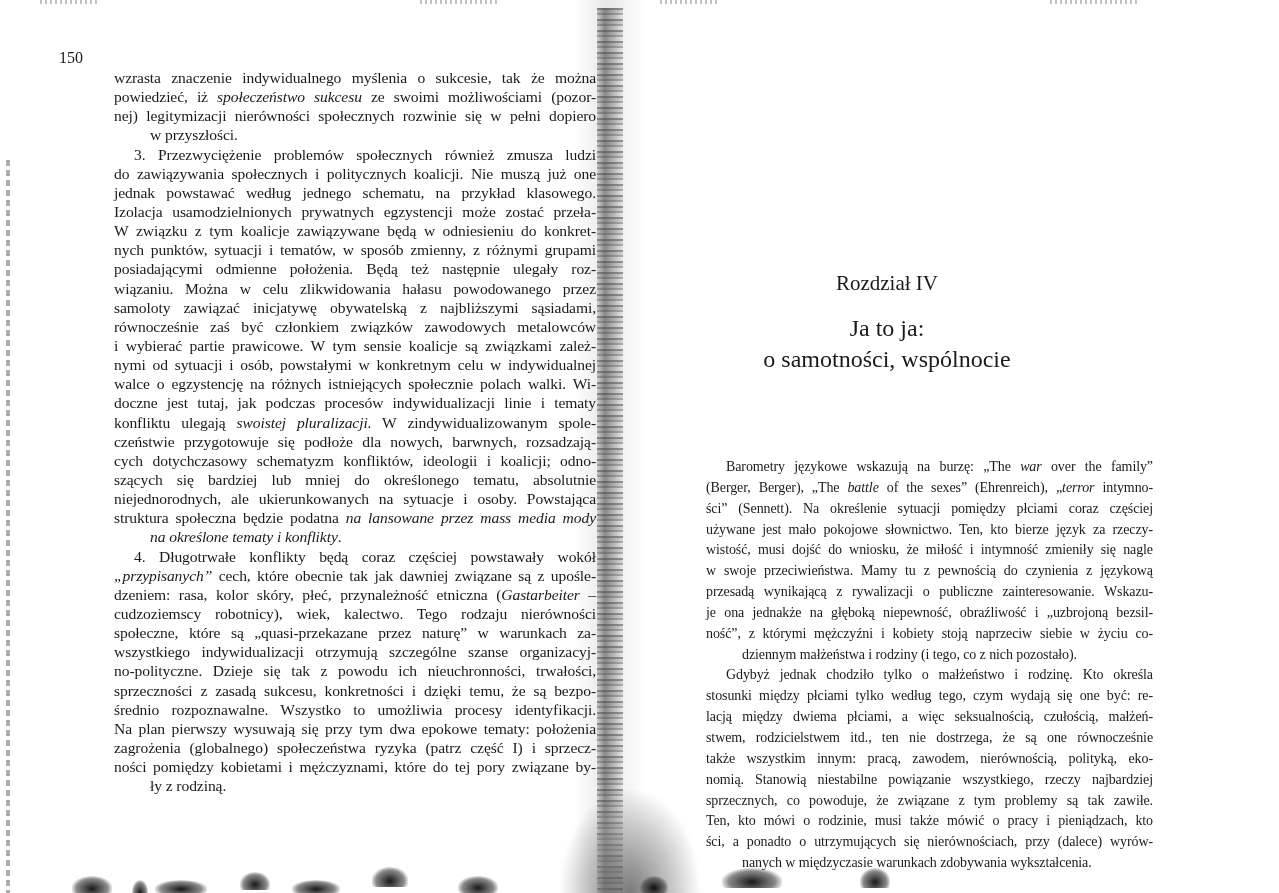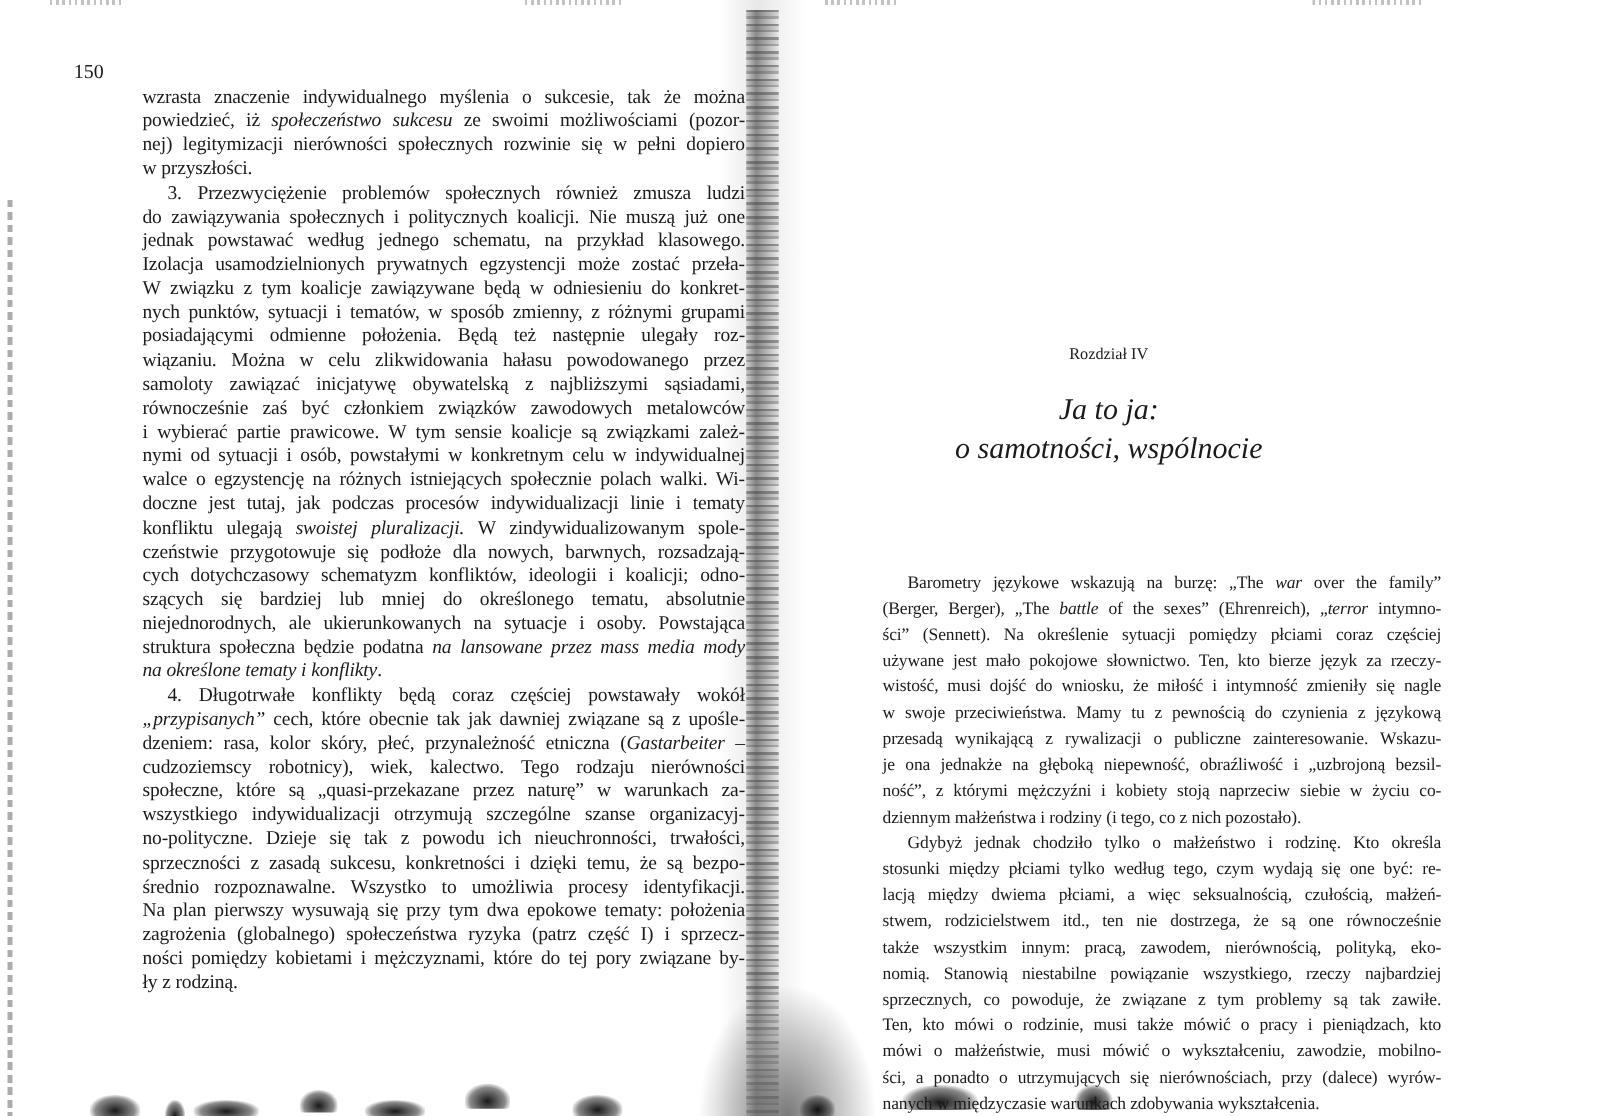--- a/index.html
+++ b/index.html
@@ -20,27 +20,27 @@
   }
   .left-body {
     position: absolute; left: 114px; top: 68px; width: 482px;
   }
   .line {
     display: block; height: 19.15px; line-height: 19.15px;
     font-size: 15.6px; white-space: nowrap;
     text-align: justify; text-align-last: justify;
     letter-spacing: -0.1px;
   }
-  .line.last { text-align-last: left; }
+  .line.last { text-align-last: left; margin-left: 36px; }
   .line.indent { padding-left: 20px; }
   .line i { }
 
   .chapter-label {
     position: absolute; left: 0; width: 657px; top: 271px;
-    text-align: center; font-size: 13px; line-height: 24px;
+    text-align: center; font-size: 21px; line-height: 24px;
     padding-left: 0;
   }
   .chapter-title {
     position: absolute; top: 313px; left: 0; width: 657px;
     text-align: center; font-size: 24px; line-height: 30.5px;
   }
   .chapter-title .tline { display: block; }
 
   .right-body {
     position: absolute; left: 84px; top: 457px; width: 447px;
@@ -140,21 +140,21 @@
         <span class="line">średnio rozpoznawalne. Wszystko to umożliwia procesy identyfikacji.</span>
         <span class="line">Na plan pierwszy wysuwają się przy tym dwa epokowe tematy: położenia</span>
         <span class="line">zagrożenia (globalnego) społeczeństwa ryzyka (patrz część I) i sprzecz-</span>
         <span class="line">ności pomiędzy kobietami i mężczyznami, które do tej pory związane by-</span>
         <span class="line last">ły z rodziną.</span>
       </div>
   </div>
 
   <div class="page page-right">
     <div class="chapter-label" style="left:0;width:530px;">Rozdział IV</div>
-    <div class="chapter-title" style="width:530px;font-style:italic;">
+    <div class="chapter-title" style="width:530px;">
       <span class="tline">Ja to ja:</span>
       <span class="tline">o samotności, wspólnocie</span>
     </div>
     <div class="right-body" id="right-body">
         <span class="line indent">Barometry językowe wskazują na burzę: „The <i>war</i> over the family”</span>
         <span class="line">(Berger, Berger), „The <i>battle</i> of the sexes” (Ehrenreich), „<i>terror</i> intymno-</span>
         <span class="line">ści” (Sennett). Na określenie sytuacji pomiędzy płciami coraz częściej</span>
         <span class="line">używane jest mało pokojowe słownictwo. Ten, kto bierze język za rzeczy-</span>
         <span class="line">wistość, musi dojść do wniosku, że miłość i intymność zmieniły się nagle</span>
         <span class="line">w swoje przeciwieństwa. Mamy tu z pewnością do czynienia z językową</span>
@@ -163,18 +163,17 @@
         <span class="line">ność”, z którymi mężczyźni i kobiety stoją naprzeciw siebie w życiu co-</span>
         <span class="line last">dziennym małżeństwa i rodziny (i tego, co z nich pozostało).</span>
         <span class="line indent">Gdybyż jednak chodziło tylko o małżeństwo i rodzinę. Kto określa</span>
         <span class="line">stosunki między płciami tylko według tego, czym wydają się one być: re-</span>
         <span class="line">lacją między dwiema płciami, a więc seksualnością, czułością, małżeń-</span>
         <span class="line">stwem, rodzicielstwem itd., ten nie dostrzega, że są one równocześnie</span>
         <span class="line">także wszystkim innym: pracą, zawodem, nierównością, polityką, eko-</span>
         <span class="line">nomią. Stanowią niestabilne powiązanie wszystkiego, rzeczy najbardziej</span>
         <span class="line">sprzecznych, co powoduje, że związane z tym problemy są tak zawiłe.</span>
         <span class="line">Ten, kto mówi o rodzinie, musi także mówić o pracy i pieniądzach, kto</span>
-        <span class="line">mówi o małżeństwie, musi mówić o wykształceniu, zawodzie, mobilno-</span>
         <span class="line">ści, a ponadto o utrzymujących się nierównościach, przy (dalece) wyrów-</span>
         <span class="line last">nanych w międzyczasie warunkach zdobywania wykształcenia.</span>
       </div>
   </div>
 </div>
 
 </body></html>

